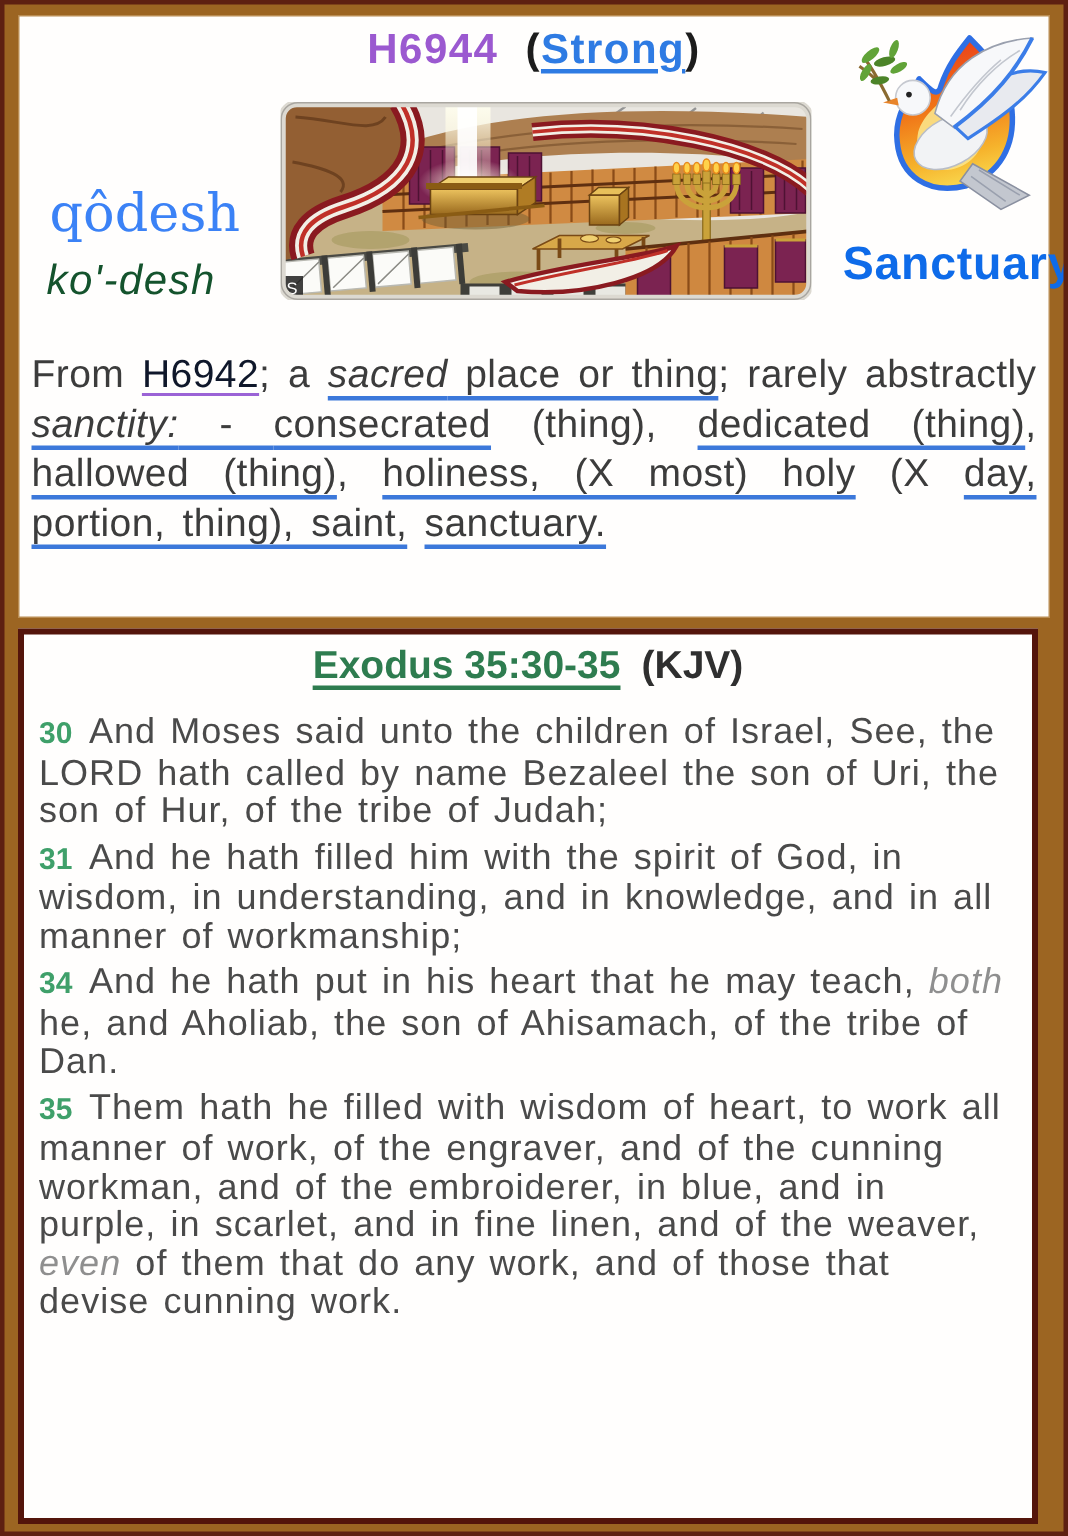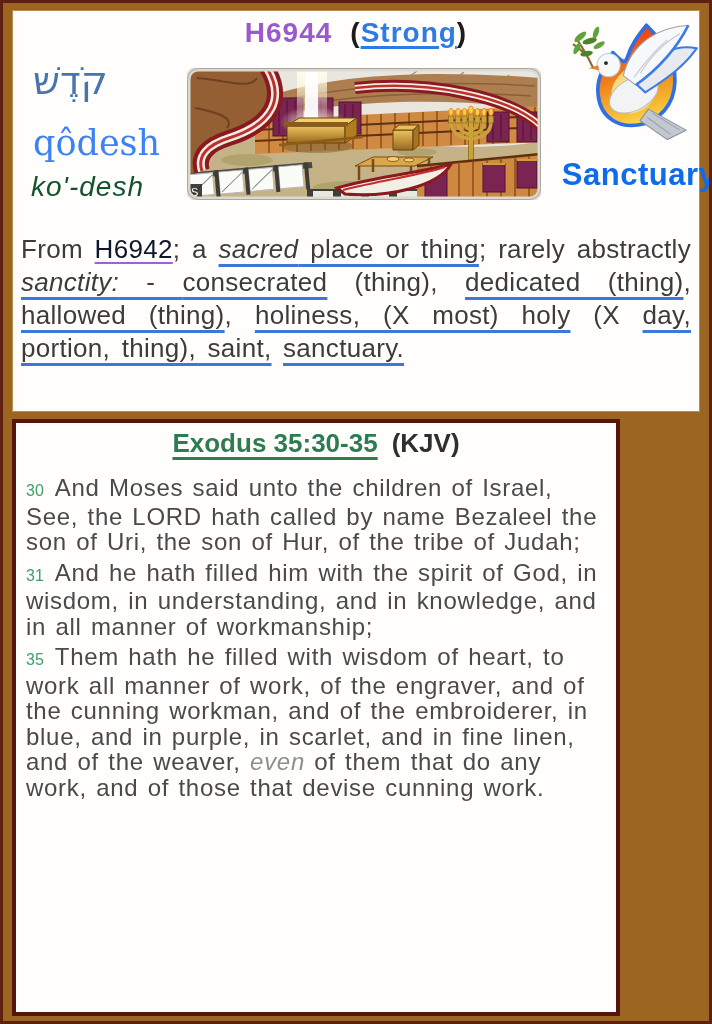--- a/index.html
+++ b/index.html
@@ -4,21 +4,21 @@
 <style>
   html,body{margin:0;padding:0;}
   body{
     width:712px;height:1024px;position:relative;overflow:hidden;
     background:#9C6522;
     font-family:"Liberation Sans", sans-serif;
   }
   .edge{position:absolute;inset:0;border:3px solid #5E2011;z-index:50;pointer-events:none;}
   .card{position:absolute;background:#fffefd;box-sizing:border-box;}
   .card-top{left:12px;top:10px;width:688px;height:402px;border:1px solid #b98c52;}
-  .card-bottom{left:12px;top:419px;width:608px;height:597px;border:4px solid #54150b;overflow:hidden;}
+  .card-bottom{left:12px;top:419px;width:680px;height:597px;border:4px solid #54150b;overflow:hidden;}
 
   
   .strongs-header{position:absolute;top:6px;left:0;width:100%;margin:0;
     text-align:center;font-size:28px;font-weight:bold;letter-spacing:1px;color:#1c1c1c;}
   .hnum{color:#9B59D0;}
   .hdr-gap{display:inline-block;width:18px;}
   .strong-link{color:#2E7BE3;text-decoration:underline;text-decoration-thickness:2.5px;text-underline-offset:4px;cursor:pointer;}
   .hebrew{position:absolute;left:20px;top:48px;font-family:"DejaVu Serif","DejaVu Sans",serif;
     font-size:38px;color:#4a74ad;line-height:1.2;}
   .translit{position:absolute;left:20px;top:112px;font-family:"DejaVu Serif","DejaVu Sans",serif;
@@ -36,32 +36,31 @@
 
   
   .passage-header{position:absolute;top:5px;left:0;width:100%;margin:0;text-align:center;
     font-size:26px;font-weight:bold;color:#2f2f2f;}
   .ref-link{color:#2E7C4F;text-decoration:underline;text-decoration-color:#2E7C4F;
     text-decoration-thickness:2.5px;text-underline-offset:5px;cursor:pointer;}
   .kjv{margin-left:14px;}
   .verses{position:absolute;top:52px;left:10px;right:14px;}
   .verse{margin:0 0 5px 0;font-size:24px;line-height:25.5px;color:#4a4a4a;
     letter-spacing:0.7px;word-spacing:2px;}
-  .vnum{color:#3FA06A;font-size:16px;font-weight:normal;margin-right:11px;letter-spacing:0;}
+  .vnum{color:#3FA06A;font-size:20px;font-weight:bold;margin-right:11px;letter-spacing:0;}
   .it-gray{font-style:italic;color:#8f8f8f;}
 </style>
 </head>
 <body>
 
 <div class="page-root">
 
   <section class="card card-top">
     <h1 class="strongs-header"><span class="hnum">H6944</span><span class="hdr-gap"></span><span class="paren">(</span><a class="strong-link">Strong</a><span class="paren">)</span></h1>
 
-    <div class="hebrew">קֹדֶשׁ</div>
     <div class="translit">qôdesh</div>
     <div class="pron">ko'-desh</div>
 
     <figure class="tab-img">
       <svg width="354" height="132" viewBox="0 0 354 132">
         <defs>
           <linearGradient id="beam" x1="0" y1="0" x2="0" y2="1">
             <stop offset="0" stop-color="#fffef0" stop-opacity="0.98"></stop>
             <stop offset="1" stop-color="#fff6cf" stop-opacity="0"></stop>
           </linearGradient>
@@ -289,19 +288,20 @@
 
   <section class="card card-bottom">
     <h2 class="passage-header"><a class="ref-link">Exodus 35:30-35</a><span class="kjv">(KJV)</span></h2>
     <div class="verses">
   <p class="verse"><b class="vnum">30</b><span><span>And Moses said unto the children of Israel, See, the LORD hath called by name Bezaleel the son of Uri, the son of Hur, of the tribe of Judah;</span></span></p>
 
   <p class="verse"><b class="vnum">31</b><span><span>And he hath filled him with the spirit of God, in wisdom, in understanding, and in knowledge, and in all manner of workmanship;</span></span></p>
 
 
 
+  <p class="verse"><b class="vnum">34</b><span><span>And he hath put in his heart that he may teach, </span><span class="it-gray">both</span><span> he, and Aholiab, the son of Ahisamach, of the tribe of Dan.</span></span></p>
 
   <p class="verse"><b class="vnum">35</b><span><span>Them hath he filled with wisdom of heart, to work all manner of work, of the engraver, and of the cunning workman, and of the embroiderer, in blue, and in purple, in scarlet, and in fine linen, and of the weaver, </span><span class="it-gray">even</span><span> of them that do any work, and of those that devise cunning work.</span></span></p>
 </div>
   </section>
 
   <div class="edge"></div>
 </div>
 
 </body></html>

